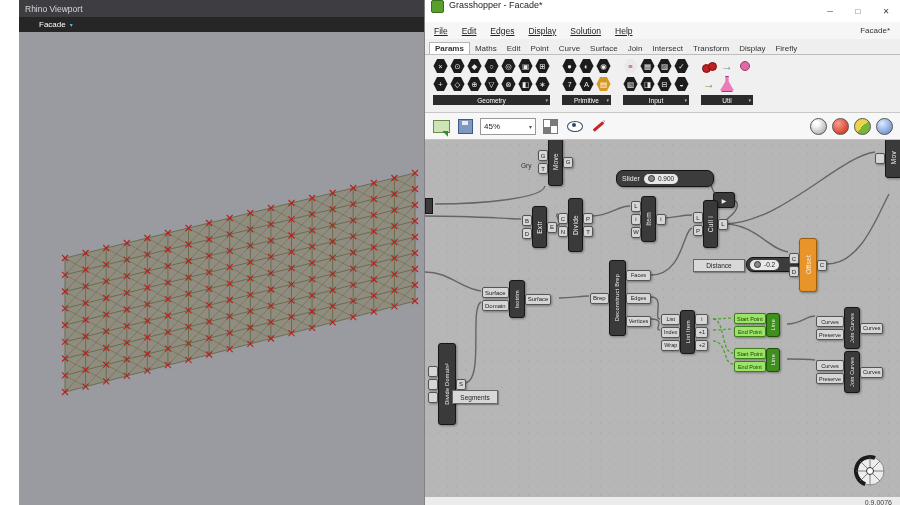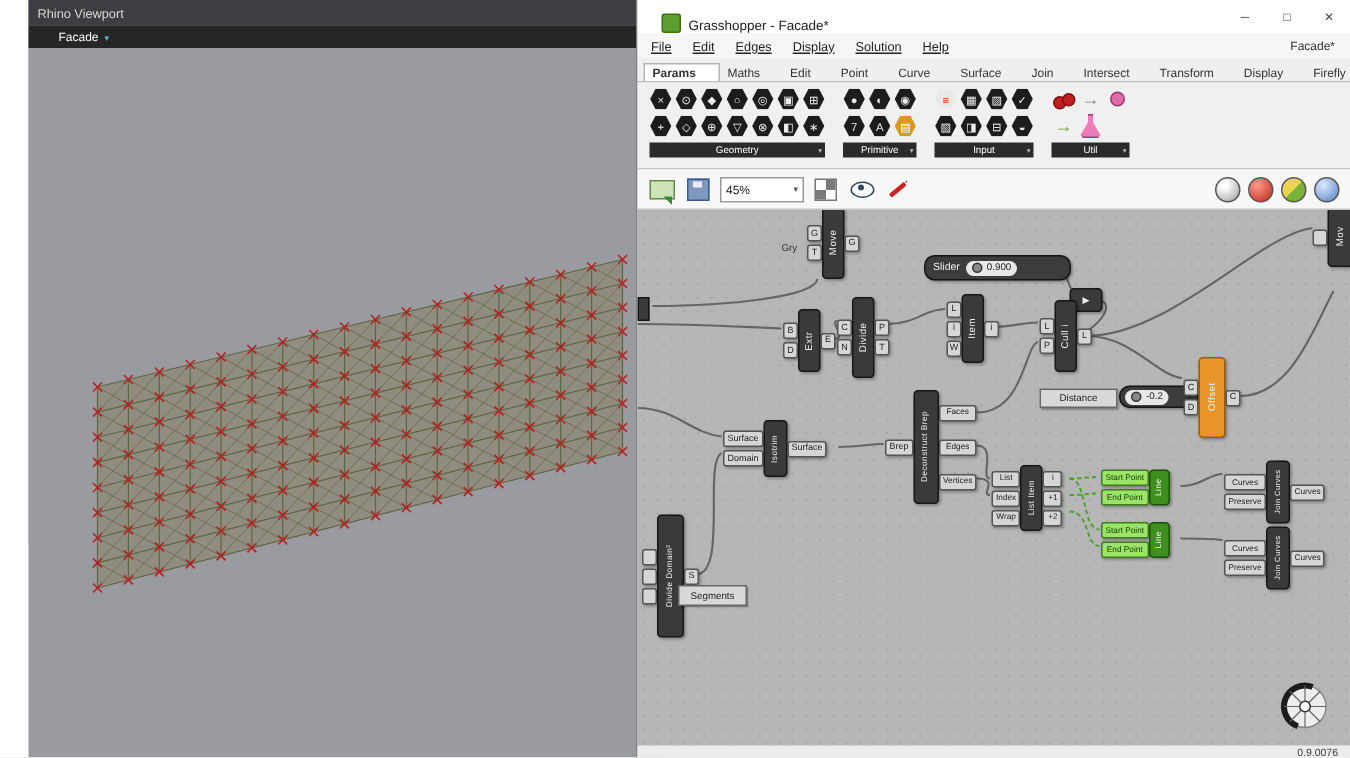--- a/index.html
+++ b/index.html
@@ -10,29 +10,29 @@
   .rhino{position:absolute;left:0;top:0;width:424px;height:362px;background:#9a9aa1;margin-left:19px;}
   .rhino-title{height:17px;background:#3e3e42;color:#d8d8d8;font-size:8.5px;display:flex;align-items:center;padding:0 3px 0 6px;}
   .rhino-close{margin-left:auto;width:13px;height:12px;background:#cfcfcf;color:#333;font-size:7px;display:flex;align-items:center;justify-content:center;border:1px solid #8a8a8a;cursor:default;}
   .rhino-label{height:15px;background:#262626;color:#fff;font-size:8px;display:flex;align-items:center;padding-left:20px;gap:4px;}
   .rhino-label .arr{color:#56b8e0;font-size:6px;}
   .rhino-view{position:relative;height:473px;background:#9a9aa1;overflow:hidden;}
   .rhino-view svg{position:absolute;left:0;top:0;}
 
   
   .gh{position:absolute;left:424px;top:0;width:476px;height:505px;background:#f4f4f4;border-left:1px solid #808080;display:flex;flex-direction:column;box-sizing:border-box;}
-  .gh-title{height:22px;background:#ffffff;display:flex;align-items:flex-end;gap:5px;padding-left:16px;font-size:9px;color:#222;flex:0 0 22px;}
+  .gh-title{height:22px;background:#ffffff;display:flex;align-items:flex-start;gap:5px;padding-left:6px;font-size:9px;color:#222;flex:0 0 22px;}
   .gh-logo{width:11px;height:11px;background:#5a9e2f;border:1px solid #3a6e1a;border-radius:2px;}
   .wbtns{margin-left:auto;display:flex;height:100%;}
   .wbtn{width:28px;display:flex;align-items:center;justify-content:center;font-size:8px;color:#444;}
   .gh-menu{height:17px;flex:0 0 17px;display:flex;align-items:center;font-size:8.5px;color:#222;padding-left:2px;background:#f6f6f6;}
   .gh-menu .mi{padding:0 7px;text-decoration:underline;}
   .menu-right{margin-left:auto;padding-right:10px;font-size:8px;color:#333;}
   .gh-tabs{height:15px;flex:0 0 15px;display:flex;align-items:flex-end;font-size:8px;color:#333;background:#efefef;border-bottom:1px solid #bdbdbd;padding-left:4px;}
-  .tab{padding:1px 15px 1px 5px;}
+  .tab{padding:1px 5px 1px 5px;}
   .tab.sel{background:#fff;border:1px solid #b5b5b5;border-bottom:none;font-weight:bold;}
   .gh-ribbon{height:58px;flex:0 0 58px;background:#f0f0f0;border-bottom:1px solid #c8c8c8;display:flex;gap:12px;padding:3px 4px 0 8px;box-sizing:border-box;}
   .rgroup{display:flex;flex-direction:column;}
   .ricons{display:flex;flex-direction:column;gap:2px;}
   .rrow{display:flex;gap:2px;align-items:center;height:16px;}
   .hex{width:15px;height:15px;display:flex;align-items:center;justify-content:center;background:#1c1c1c;color:#ececec;font-size:7.5px;clip-path:polygon(27% 4%,73% 4%,97% 50%,73% 96%,27% 96%,3% 50%);}
   .rlabel{margin-top:3px;height:10px;background:#2b2b2b;color:#fff;font-size:6.5px;display:flex;align-items:center;justify-content:center;position:relative;padding:0 10px;}
   .rlabel .arr{position:absolute;right:2px;font-size:5px;color:#bbb;}
   .cicon{display:inline-flex;align-items:center;justify-content:center;width:16px;height:16px;}
   .cherries{position:relative;}

